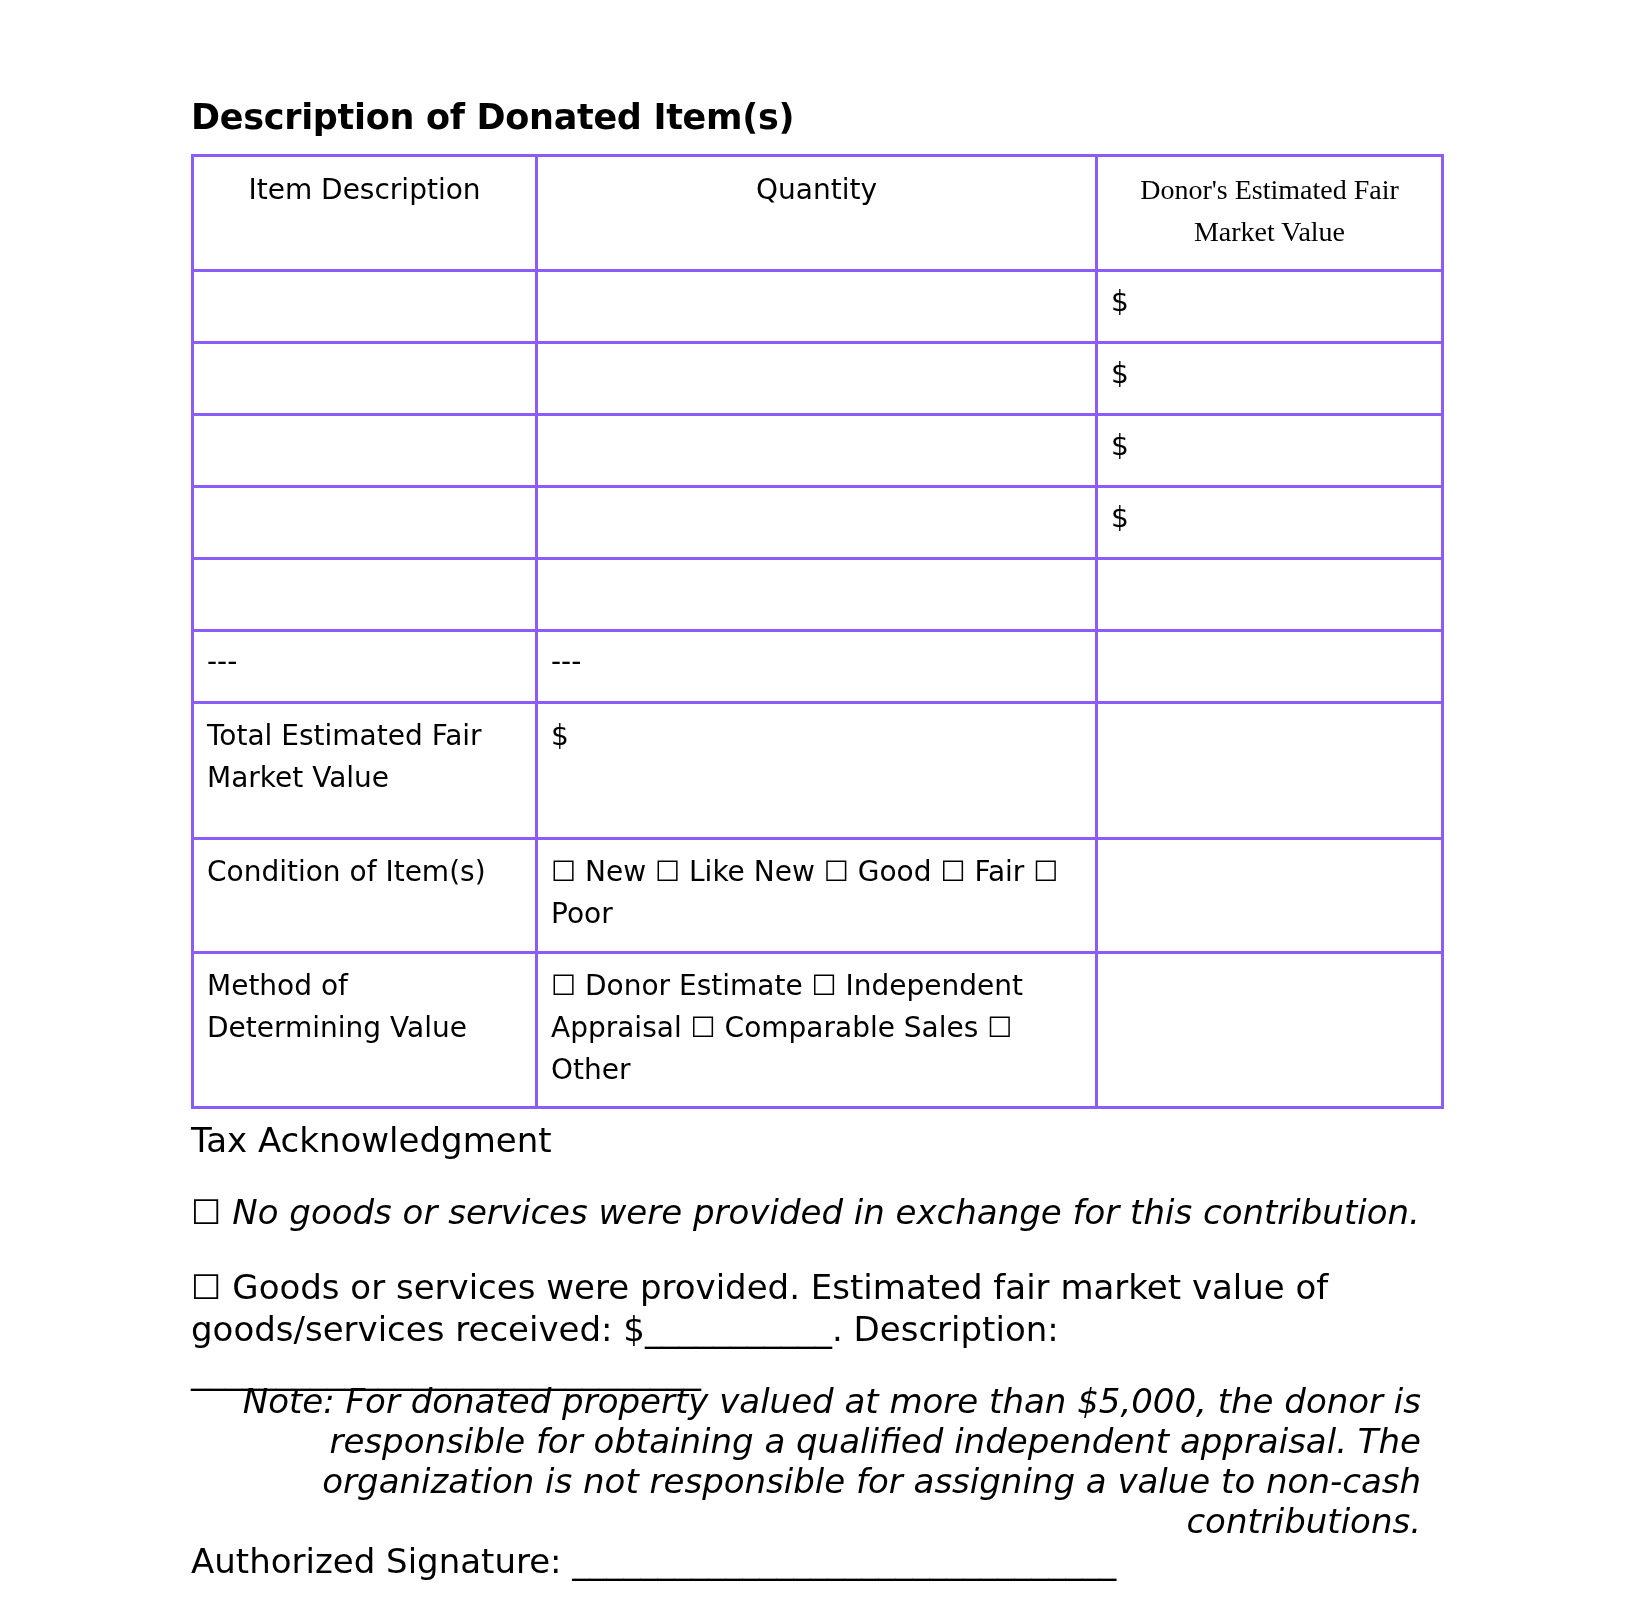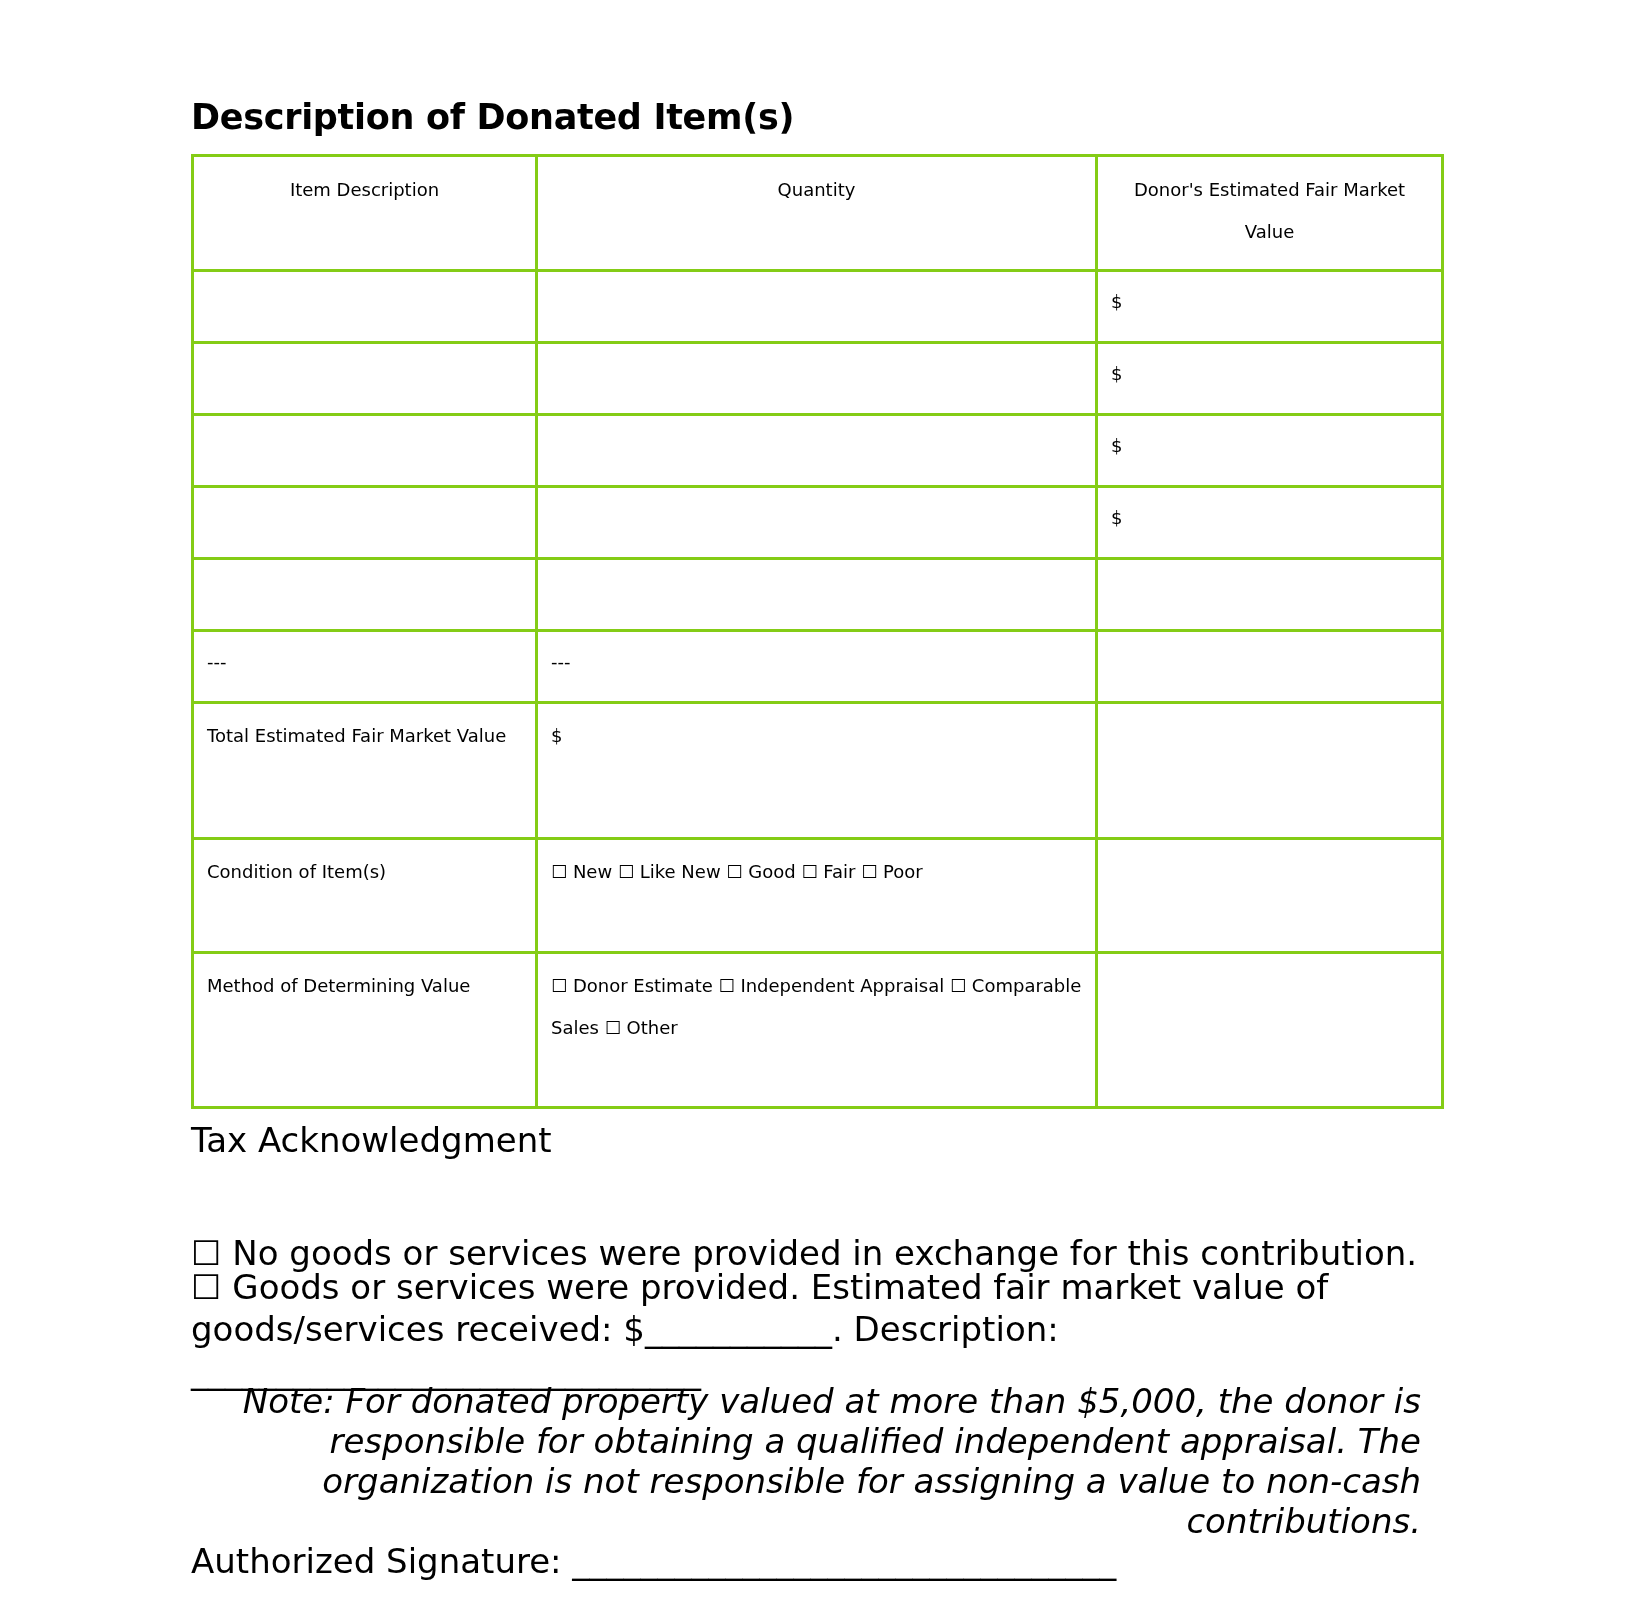--- a/index.html
+++ b/index.html
@@ -12,23 +12,23 @@
     font-size: 35px; font-weight: bold; 
     text-decoration-thickness: 3px; text-underline-offset: 4px;
     margin: 0; letter-spacing: -0.3px;
   }
   table.items {
     position: absolute; left: 191px; top: 154px;
     width: 1250px; border-collapse: collapse;
     table-layout: fixed;
   }
   table.items td, table.items th {
-    border: 3px solid #84cc16;
+    border: 3px solid #8b5cf6;
     vertical-align: top;
-    font-size: 18px; line-height: 42px;
+    font-size: 28px; line-height: 42px;
     padding: 11px 13px;
     font-weight: normal;
     text-align: left;
   }
   table.items th { text-align: center; padding-top: 12px; }
   col.c1 { width: 344px; }
   col.c2 { width: 560px; }
   col.c3 { width: 346px; }
   tr.hdr { height: 115px; }
   tr.r72 { height: 72px; }
@@ -52,21 +52,21 @@
 <table class="items">
   <colgroup>
       <col class="c1">
       <col class="c2">
       <col class="c3">
     </colgroup>
   <tbody>
       <tr class="hdr">
     <th>Item Description</th>
     <th>Quantity</th>
-    <th style="padding-left:30px;padding-right:30px;">Donor's Estimated Fair Market Value</th>
+    <th style="padding-left:30px;padding-right:30px;font-family:Liberation Serif, serif;">Donor's Estimated Fair Market Value</th>
   </tr>
   <tr class="r72">
     <td></td>
     <td></td>
     <td class="dollar">$</td>
   </tr>
   <tr class="r72">
     <td></td>
     <td></td>
     <td class="dollar">$</td>
@@ -114,19 +114,19 @@
       <span><span class="cbx">☐</span> <span>Independent Appraisal</span></span>
       <span><span class="cbx">☐</span> <span>Comparable Sales</span></span>
       <span><span class="cbx">☐</span> <span>Other</span></span>
     </td>
     <td></td>
   </tr>
 </tbody>
   </table>
 
 <p class="section-text" style="top:1119px;">Tax Acknowledgment</p>
-<p class="section-text" style="top:1232px;">☐ No goods or services were provided in exchange for this contribution.</p>
+<p class="section-text" style="top:1191px;font-style:italic;">☐ No goods or services were provided in exchange for this contribution.</p>
 <p class="section-text" style="top:1266px; width:1200px;">☐ Goods or services were provided. Estimated fair market value of goods/services received: $___________. Description: ______________________________</p>
 <p class="section-text note" style="top:1381px; width:1230px;text-align:right;">Note: For donated property valued at more than $5,000, the donor is responsible for obtaining a qualified independent appraisal. The organization is not responsible for assigning a value to non-cash contributions.</p>
 <p class="section-text" style="top:1540px;">
   <span>Authorized Signature:</span>
   <span>________________________________</span>
 </p>
 
 </body></html>

